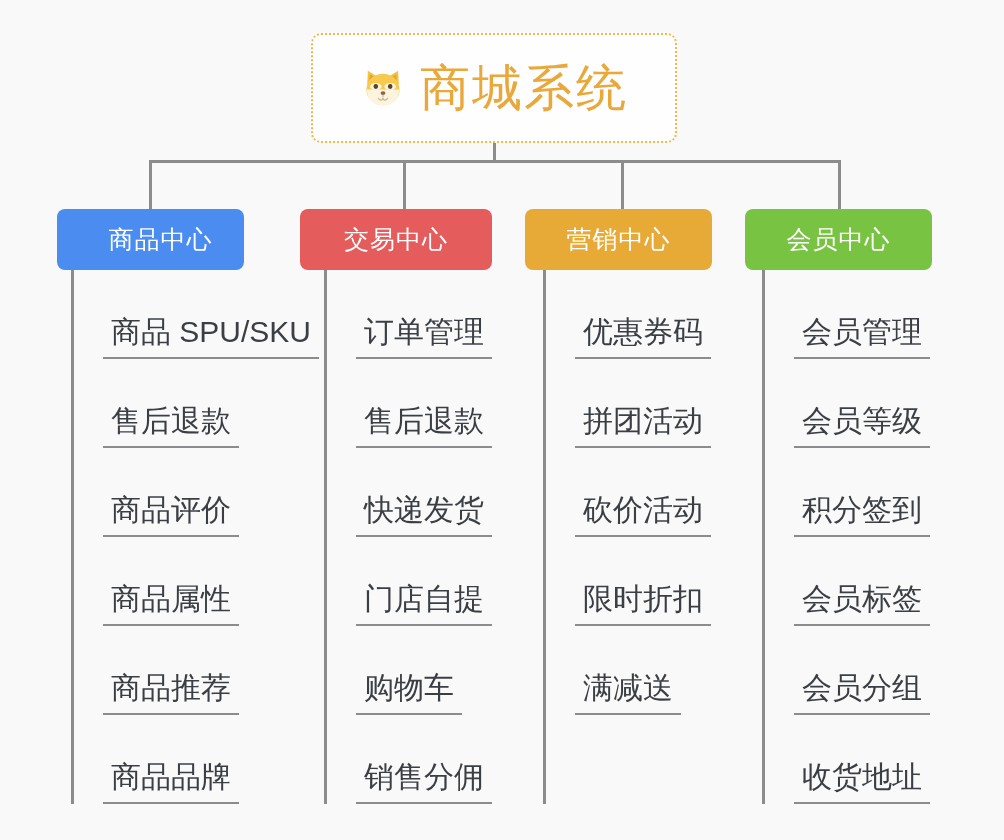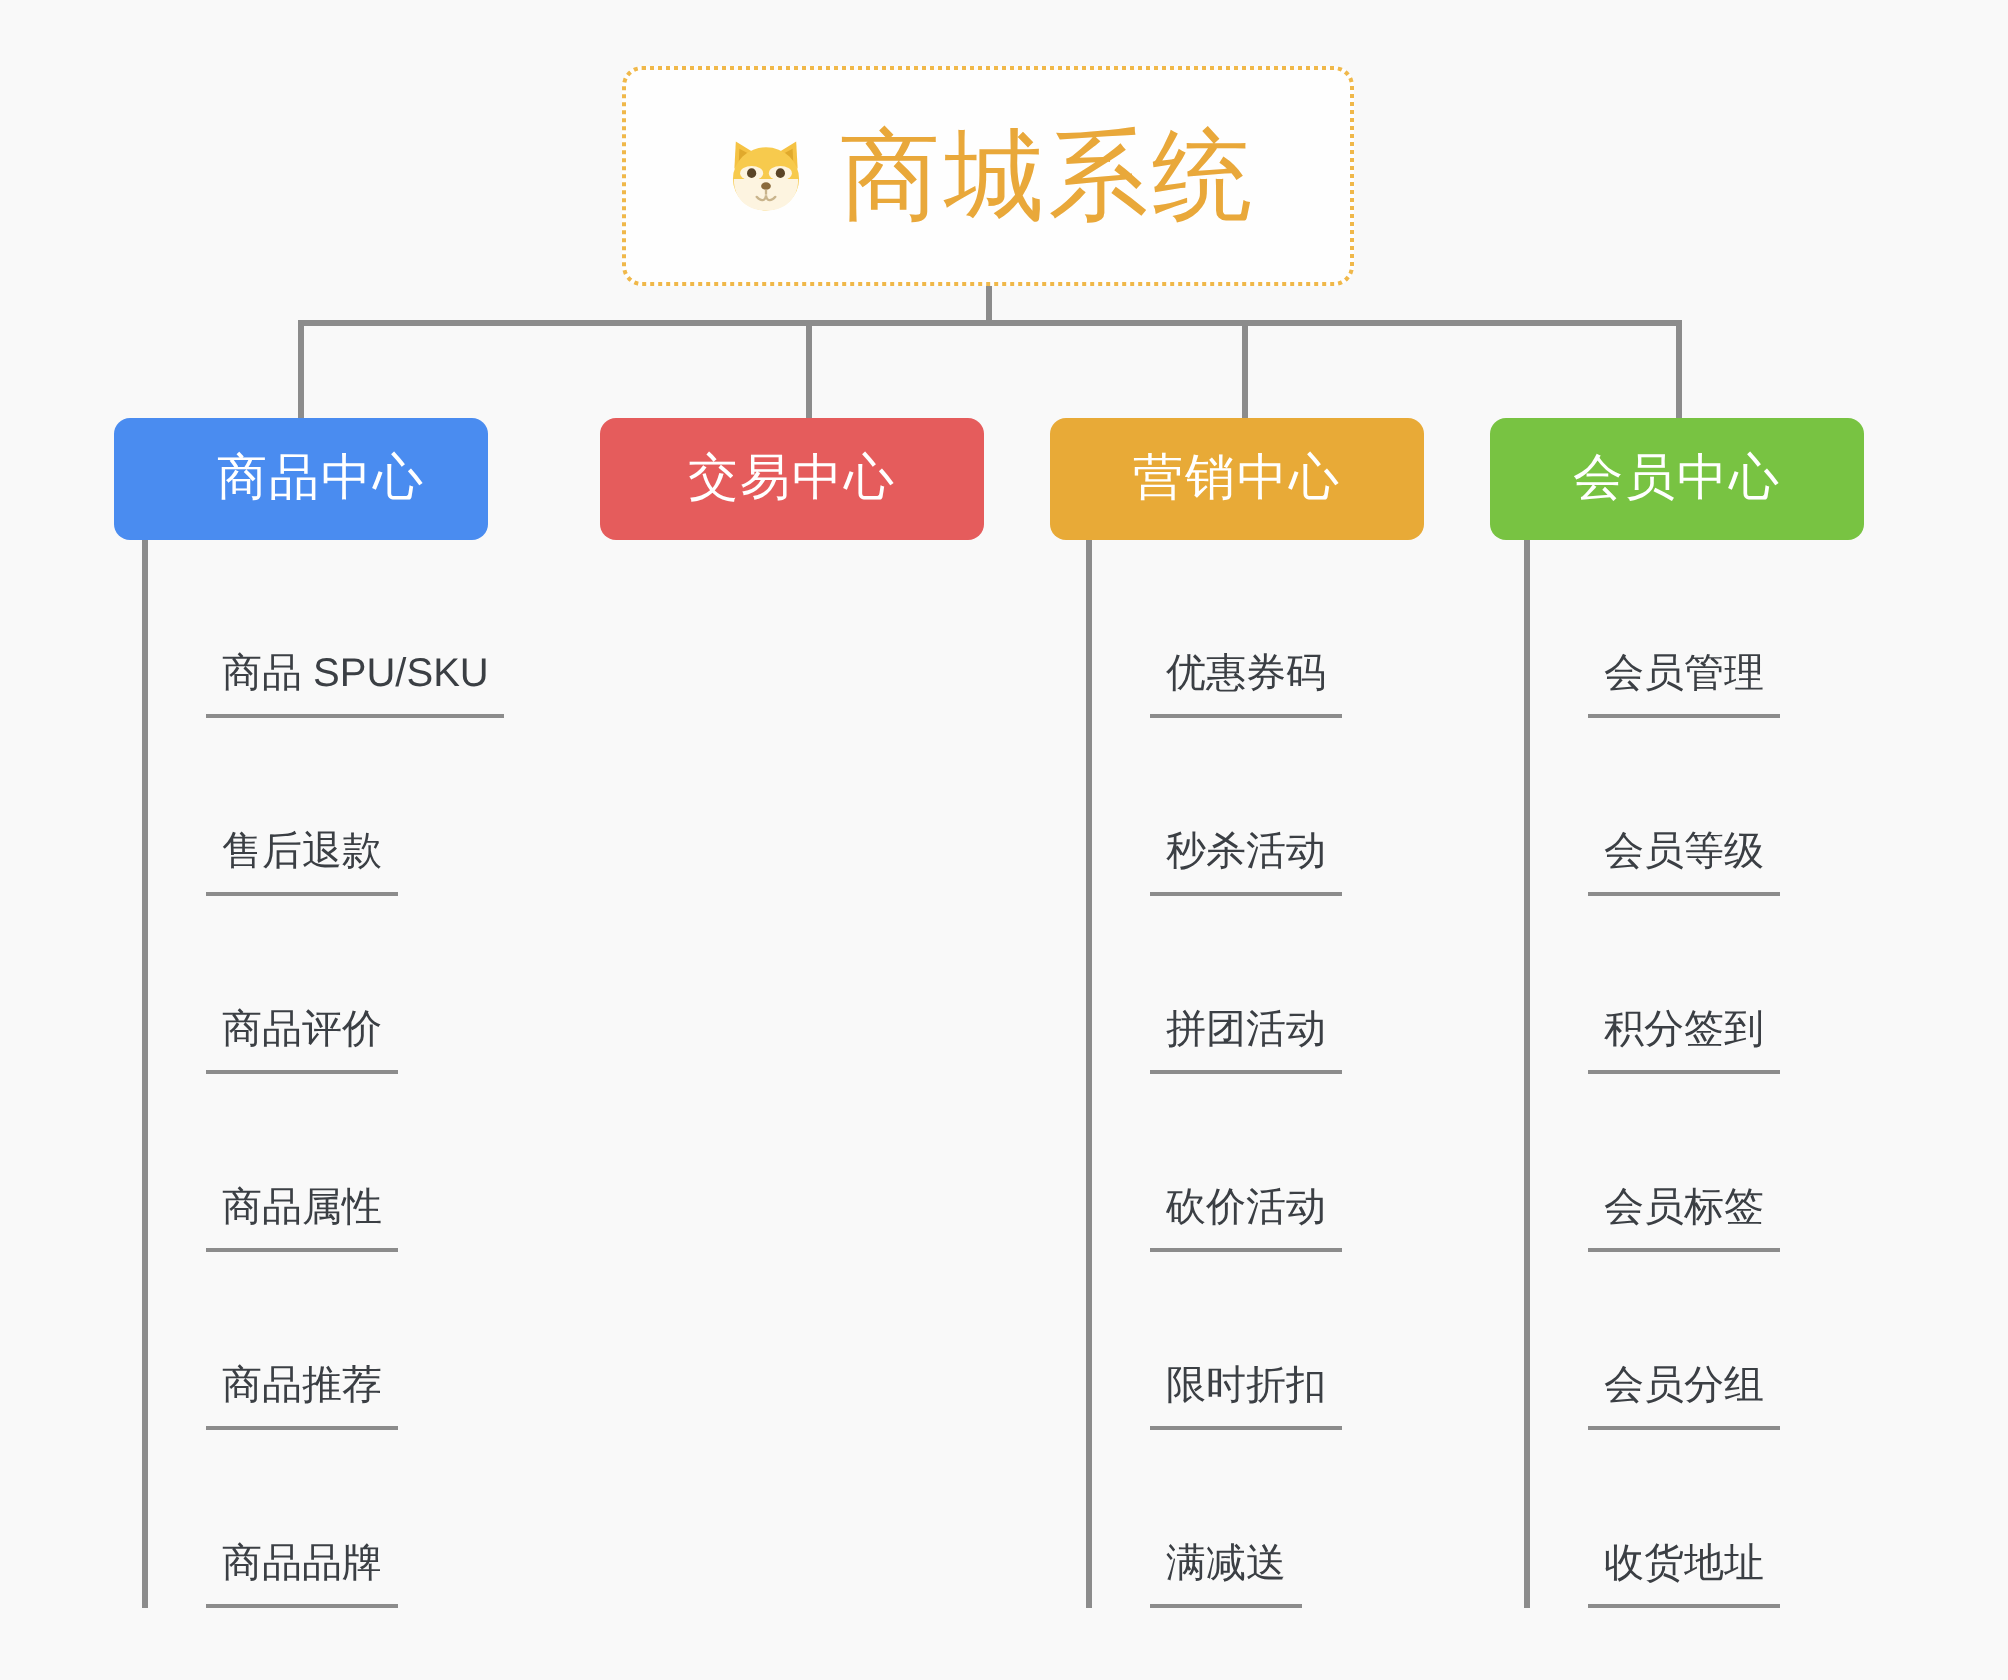--- a/index.html
+++ b/index.html
@@ -93,21 +93,21 @@
     height: 89px;
     display: flex;
     align-items: flex-end;
     box-sizing: border-box;
   }
   .leaf-text {
     display: inline-block;
     margin-left: 32px;
     padding: 0 8px 7px 8px;
     border-bottom: 2px solid #8c8c8c;
-    font-size: 20px;
+    font-size: 30px;
     color: #3b3f44;
     line-height: 1.25;
     white-space: nowrap;
   }
 </style>
 </head>
 <body>
 
 <div id="chart">
 
@@ -175,30 +175,48 @@
         <span class="leaf-text">商品属性</span>
       </div>
     <div class="leaf">
         <span class="leaf-text">商品推荐</span>
       </div>
     <div class="leaf">
         <span class="leaf-text">商品品牌</span>
       </div>
   </div>
 
+  <div class="leaf-col" style="left:324px;">
+    <div class="col-spine" style="height:534px;"></div>
+    <div class="leaf">
+        <span class="leaf-text">订单管理</span>
+      </div>
+    <div class="leaf">
+        <span class="leaf-text">售后退款</span>
+      </div>
+    <div class="leaf">
+        <span class="leaf-text">快递发货</span>
+      </div>
+    <div class="leaf">
+        <span class="leaf-text">门店自提</span>
+      </div>
+    <div class="leaf">
+        <span class="leaf-text">购物车</span>
+      </div>
+    <div class="leaf">
+        <span class="leaf-text">销售分佣</span>
+      </div>
+  </div>
 
   <div class="leaf-col" style="left:543px;">
     <div class="col-spine" style="height:534px;"></div>
     <div class="leaf">
         <span class="leaf-text">优惠券码</span>
       </div>
     <div class="leaf">
-        <span class="leaf-text">秒杀活动</span>
-      </div>
-    <div class="leaf">
         <span class="leaf-text">拼团活动</span>
       </div>
     <div class="leaf">
         <span class="leaf-text">砍价活动</span>
       </div>
     <div class="leaf">
         <span class="leaf-text">限时折扣</span>
       </div>
     <div class="leaf">
         <span class="leaf-text">满减送</span>

